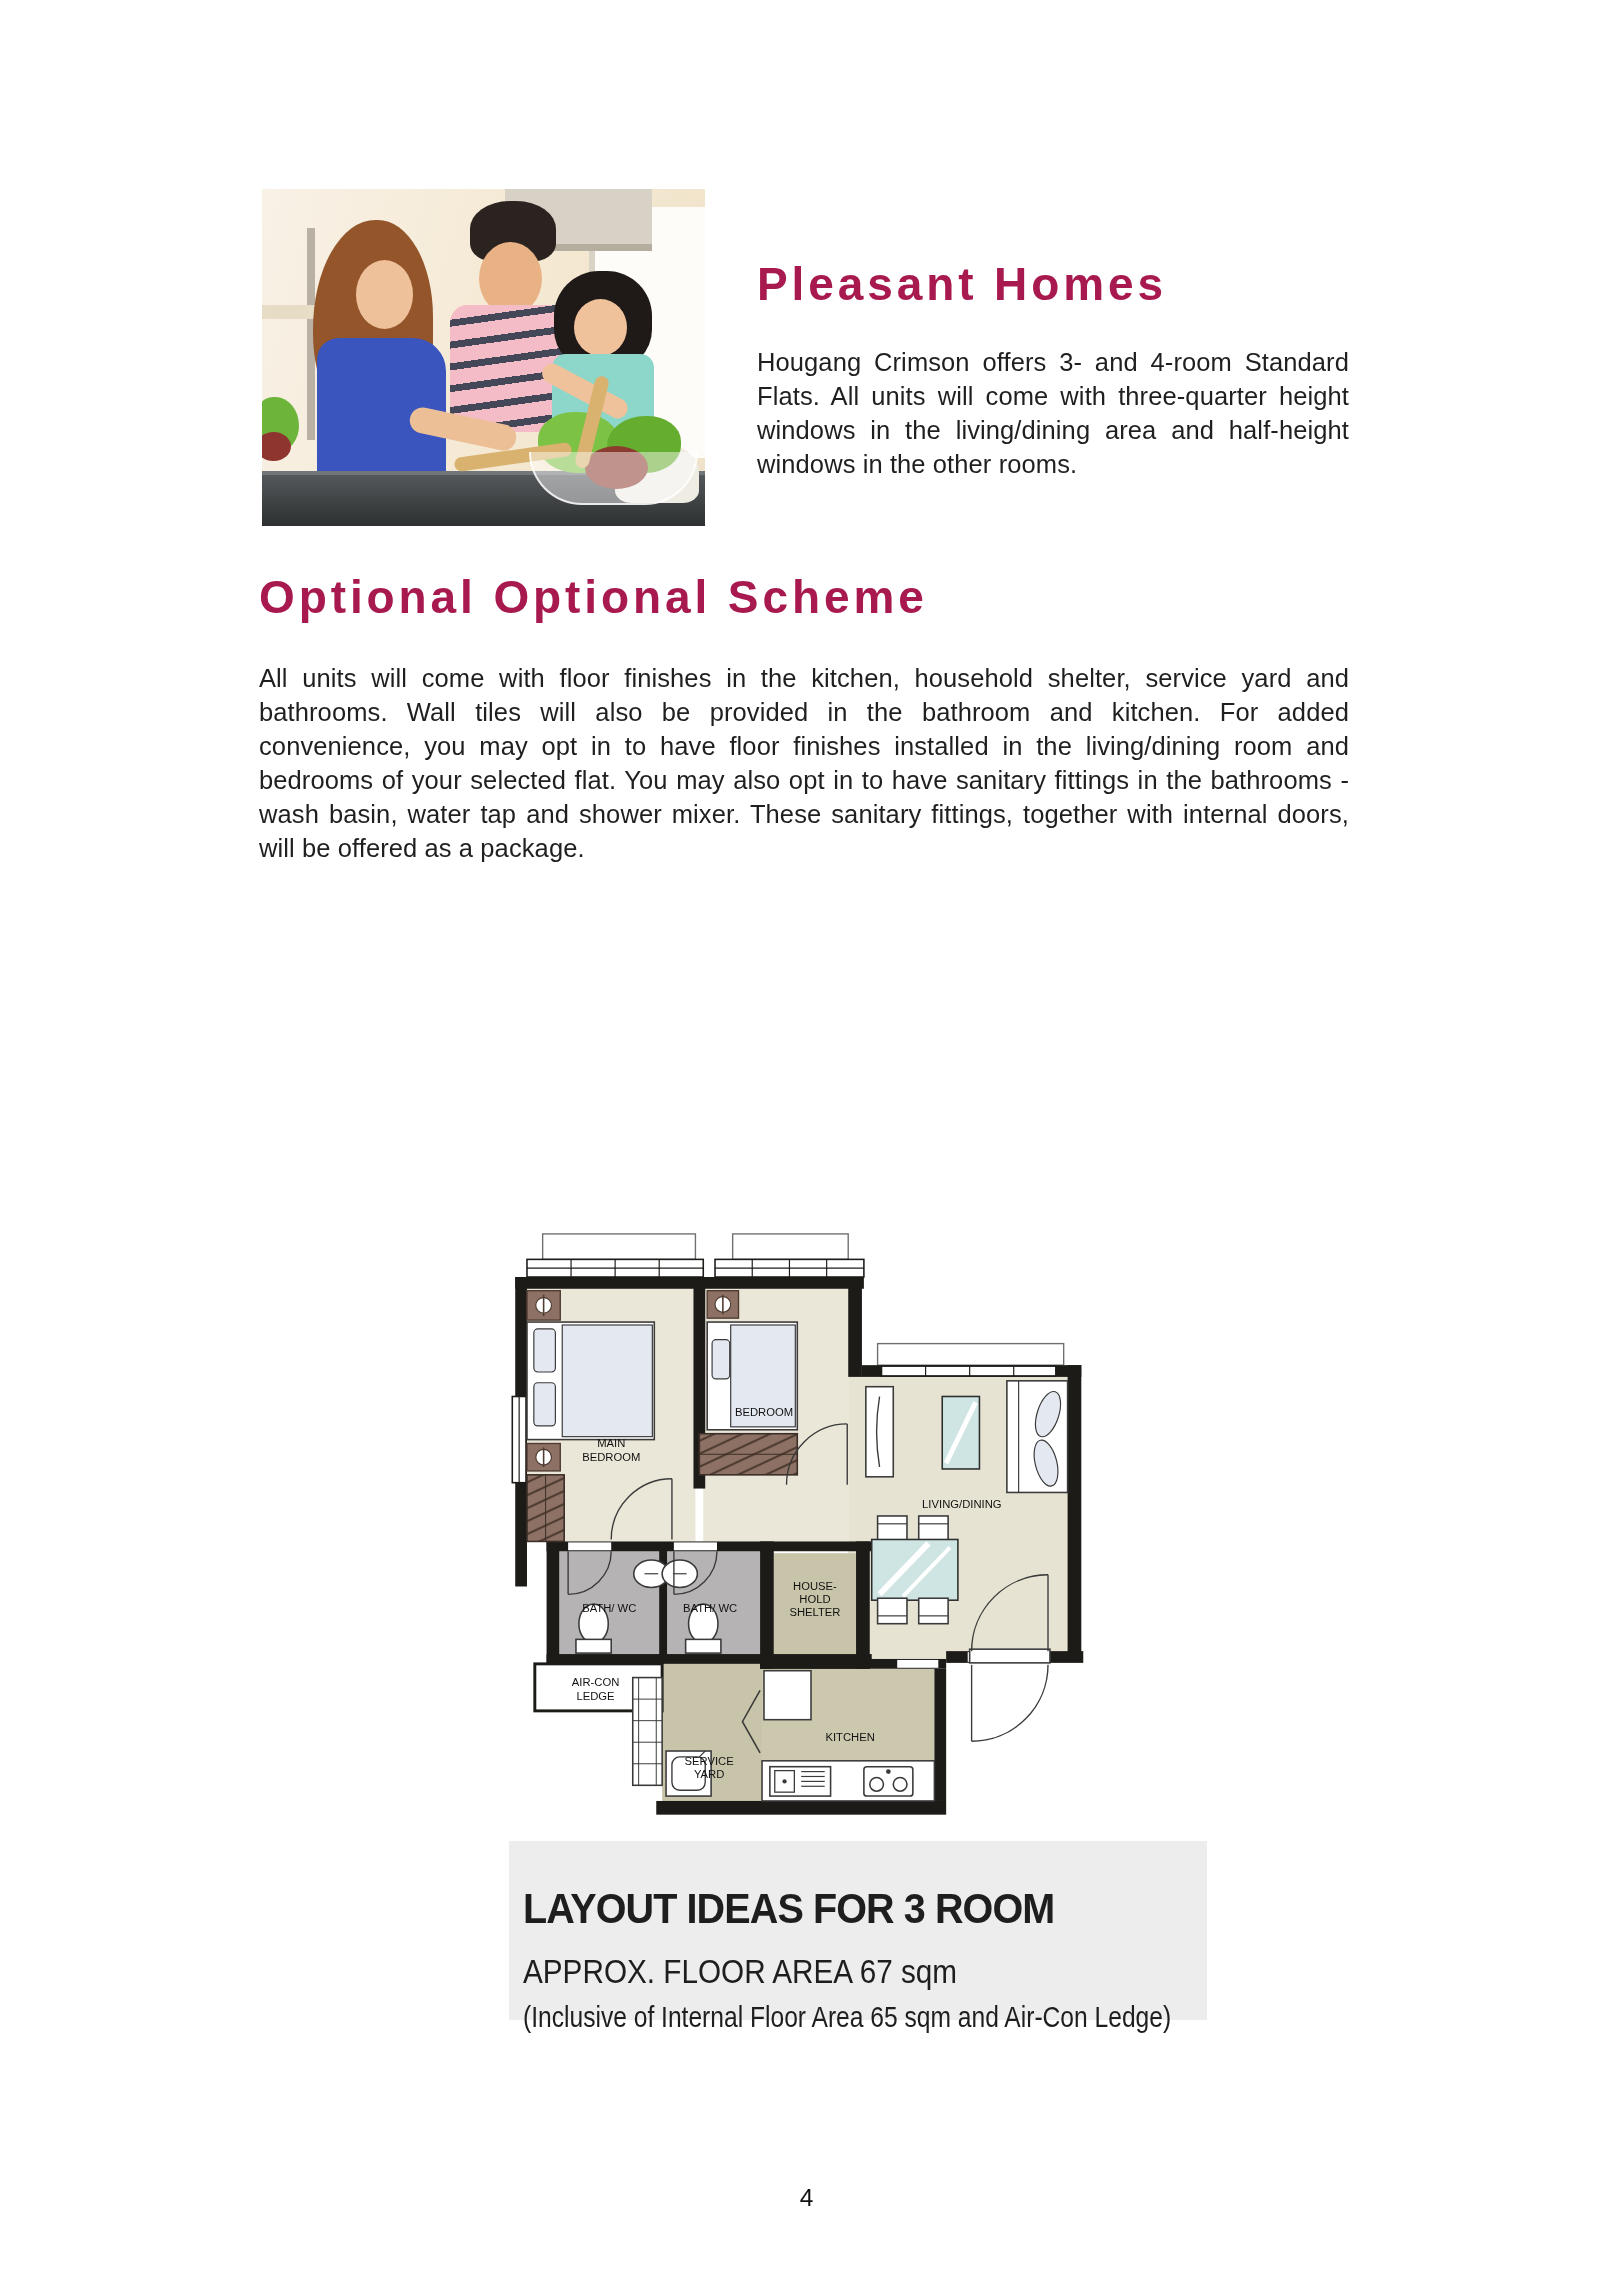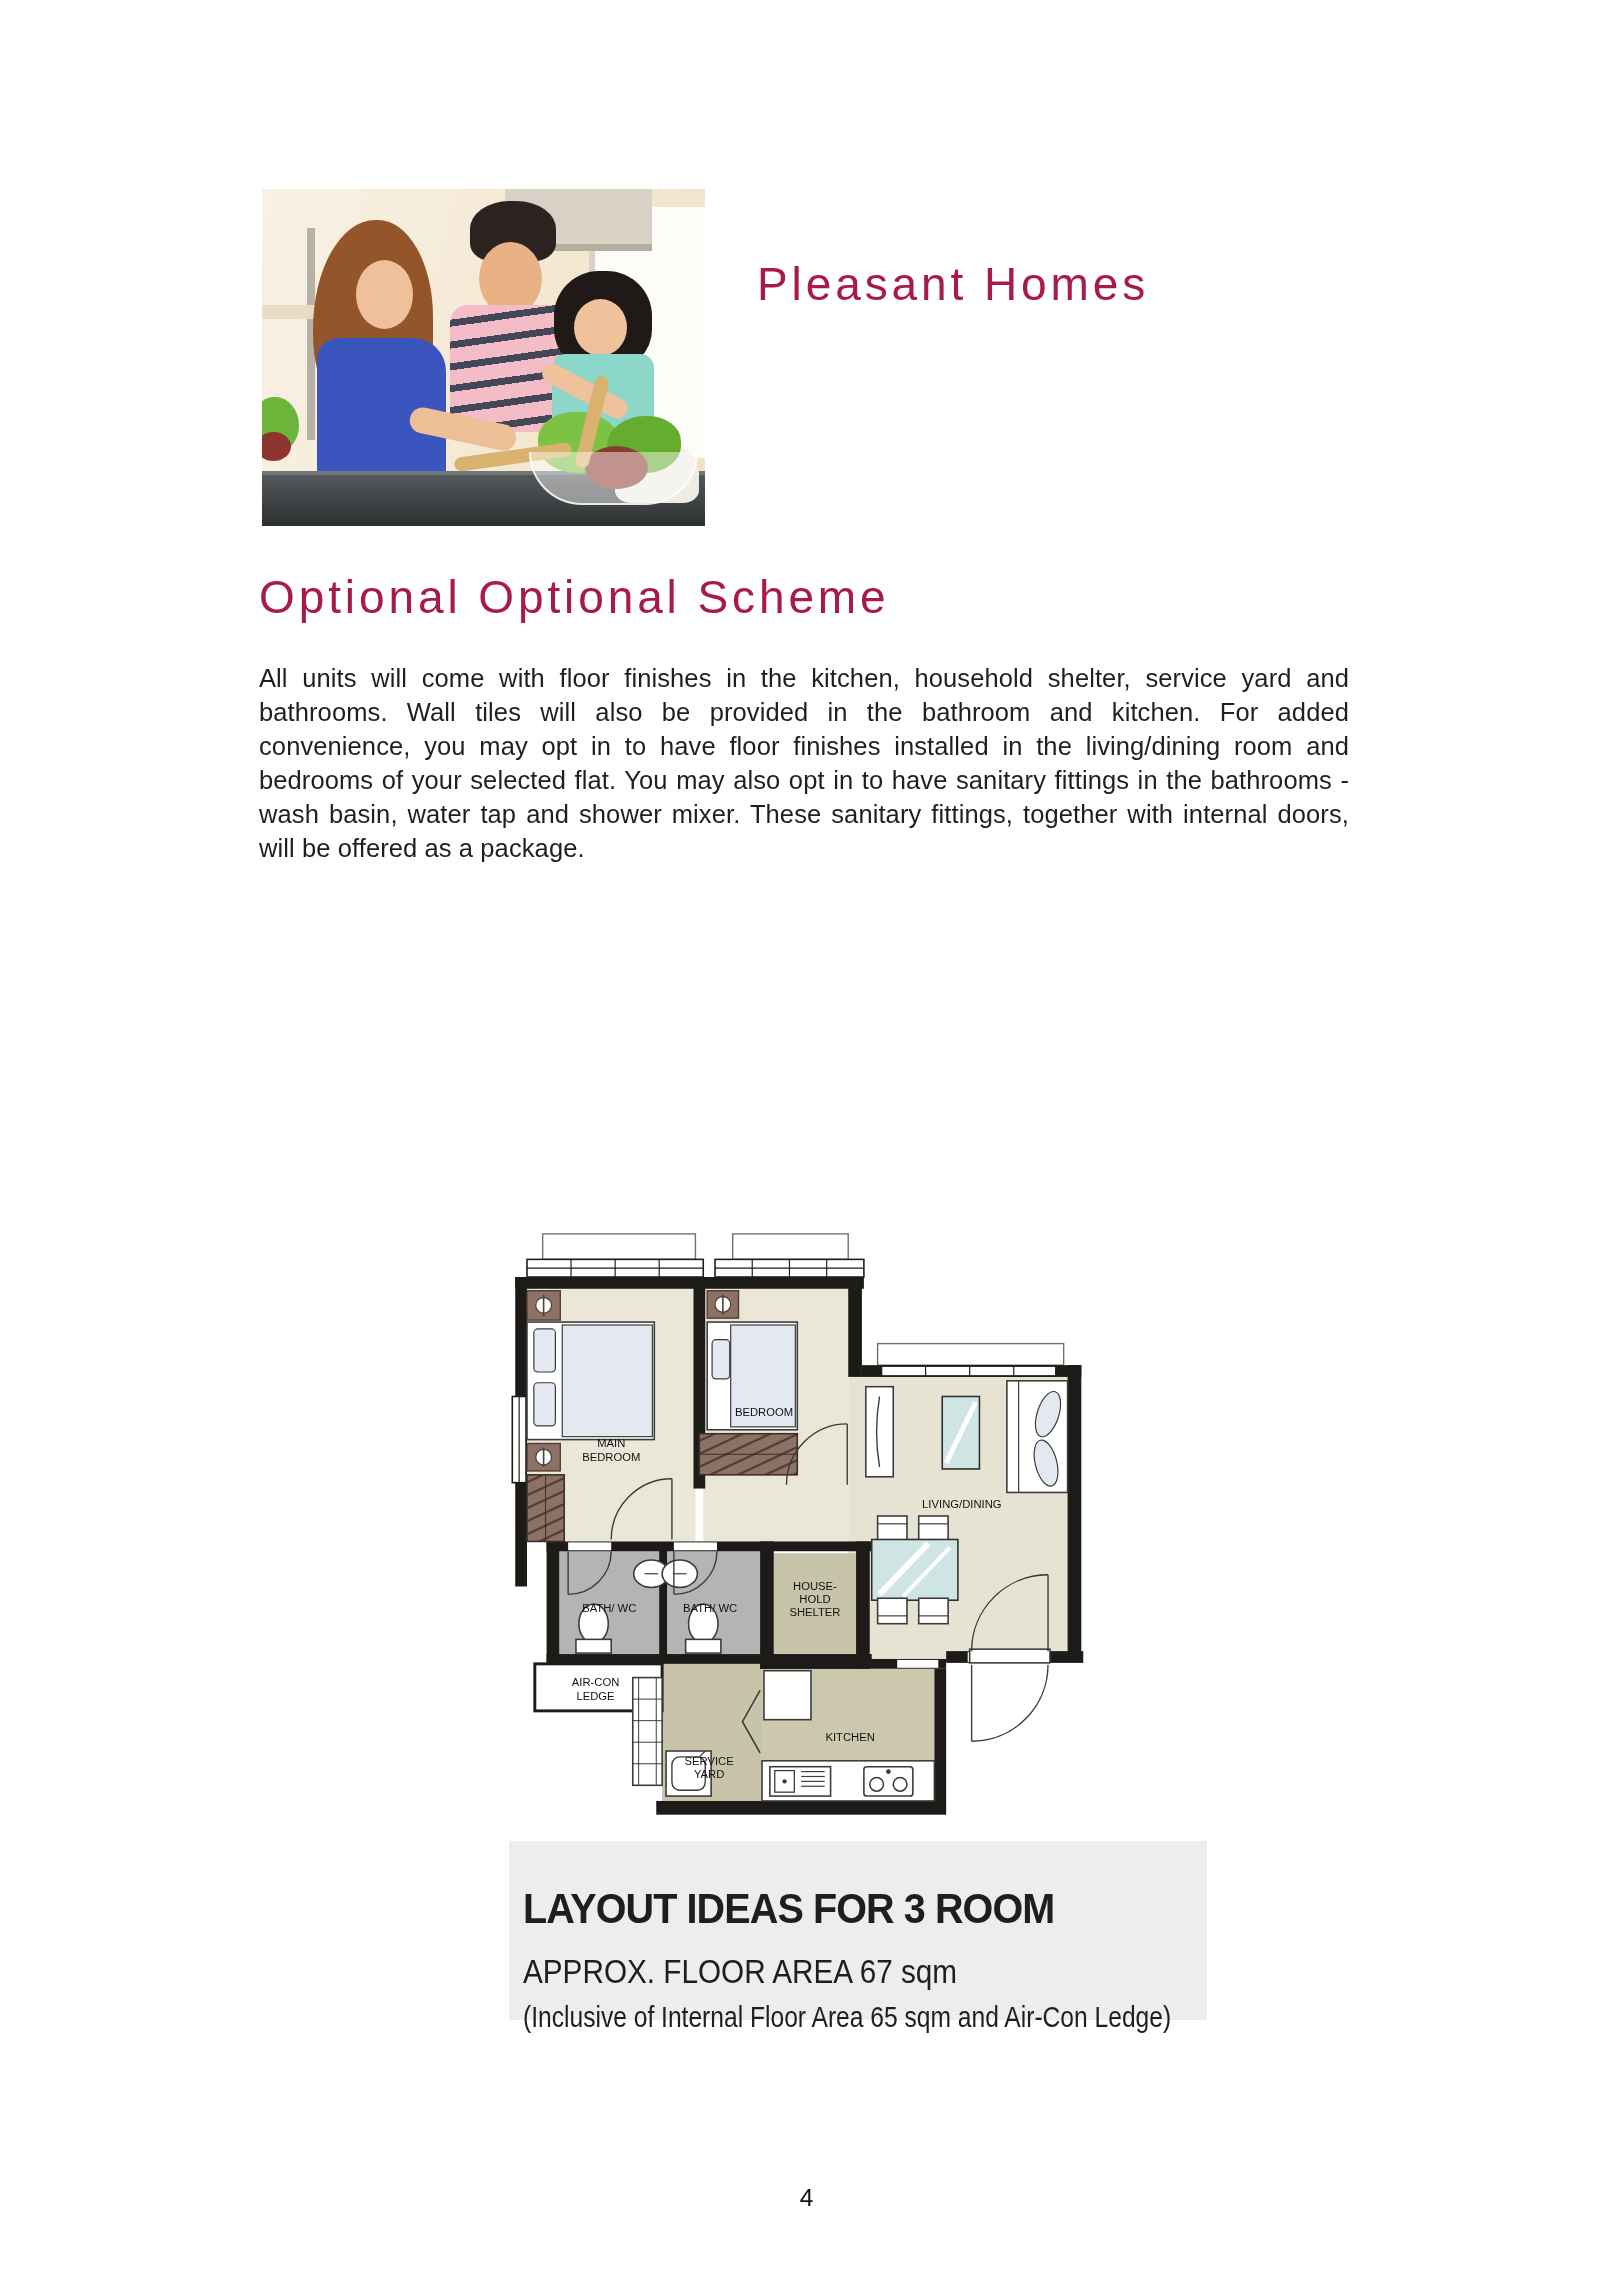--- a/index.html
+++ b/index.html
@@ -2,21 +2,21 @@
 <html><head>
 <meta charset="utf-8">
 <style>
   html,body{margin:0;padding:0;background:#888;}
   .page{
     position:relative;width:1613px;height:2285px;background:#ffffff;
     font-family:"Liberation Sans",sans-serif;overflow:hidden;margin:0 auto;
   }
   
   .h-crimson{
-    position:absolute;color:#a81a4f;font-size:46px;font-weight:400;
+    position:absolute;color:#a81a4f;font-size:46px;font-weight:700;
     letter-spacing:3.9px;white-space:nowrap;
   }
   .body-text{
     position:absolute;color:#1f1f1f;font-size:25.5px;line-height:34px;
     text-align:justify;letter-spacing:0.1px;
   }
   
   .photo{position:absolute;left:262px;top:189px;width:443px;height:337px;overflow:hidden;
     background:linear-gradient(105deg,#f8f1e6 0%,#f5e9d3 55%,#f0e2c8 100%);}
   .photo *{position:absolute;}
@@ -99,20 +99,21 @@
     <div class="ph-salad1"></div>
     <div class="ph-salad2"></div>
     <div class="ph-salad3"></div>
     <div class="ph-spoon2"></div>
     <div class="ph-mom-arm"></div>
     <div class="ph-spoon1"></div>
     <div class="ph-bowl"></div>
   </div>
 
   <div class="h-crimson" style="left:757px;top:257px;">Pleasant Homes</div>
+  <div class="body-text" style="left:757px;top:345px;width:592px;">Hougang Crimson offers 3- and 4-room Standard Flats. All units will come with three-quarter height windows in the living/dining area and half-height windows in the other rooms.</div>
 
   <div class="h-crimson" style="left:259px;top:570px;">Optional Optional Scheme</div>
   <div class="body-text" style="left:259px;top:661px;width:1090px;">All units will come with floor finishes in the kitchen, household shelter, service yard and bathrooms. Wall tiles will also be provided in the bathroom and kitchen. For added convenience, you may opt in to have floor finishes installed in the living/dining room and bedrooms of your selected flat. You may also opt in to have sanitary fittings in the bathrooms - wash basin, water tap and shower mixer. These sanitary fittings, together with internal doors, will be offered as a package.</div>
 
   <div class="plan">
     <svg viewBox="0 0 620 630" width="608" height="617">
       <defs>
         <pattern id="hatch" width="12" height="12" patternUnits="userSpaceOnUse" patternTransform="rotate(65)">
           <rect width="12" height="12" fill="#8d7164"></rect>
           <line x1="2" y1="0" x2="2" y2="12" stroke="#4e3b31" stroke-width="2.2"></line>

